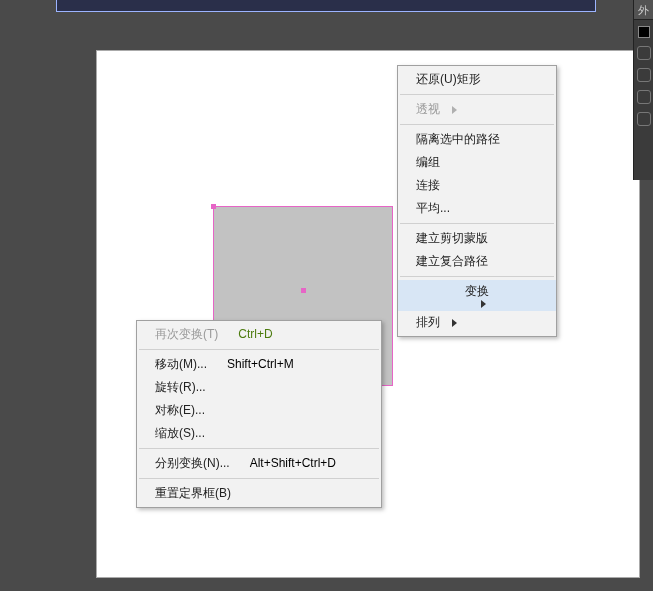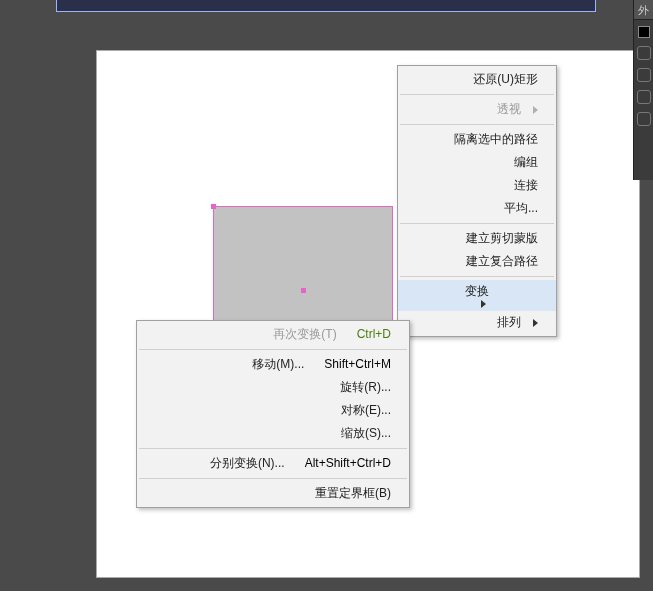--- a/index.html
+++ b/index.html
@@ -71,26 +71,26 @@
     border: 1px solid #a0a0a0;
     box-shadow: 2px 2px 4px rgba(0,0,0,0.25);
     padding: 2px 0;
   }
   .menu.primary {
     left: 397px; top: 65px;
     width: 160px;
   }
   .menu.sub {
     left: 136px; top: 320px;
-    width: 274px;
+    width: 246px;
   }
   .menu .item {
     display: flex;
     align-items: center;
-    justify-content: flex-end;
+    justify-content: flex-start;
     padding: 3px 18px 3px 18px;
     color: #222;
     line-height: 17px;
     white-space: nowrap;
     cursor: default;
   }
   .menu .item.disabled { color: #9a9a9a; }
   .menu .item.highlight { background: #d8e6f5; flex-direction: column; }
   .menu .sep {
     height: 1px;

